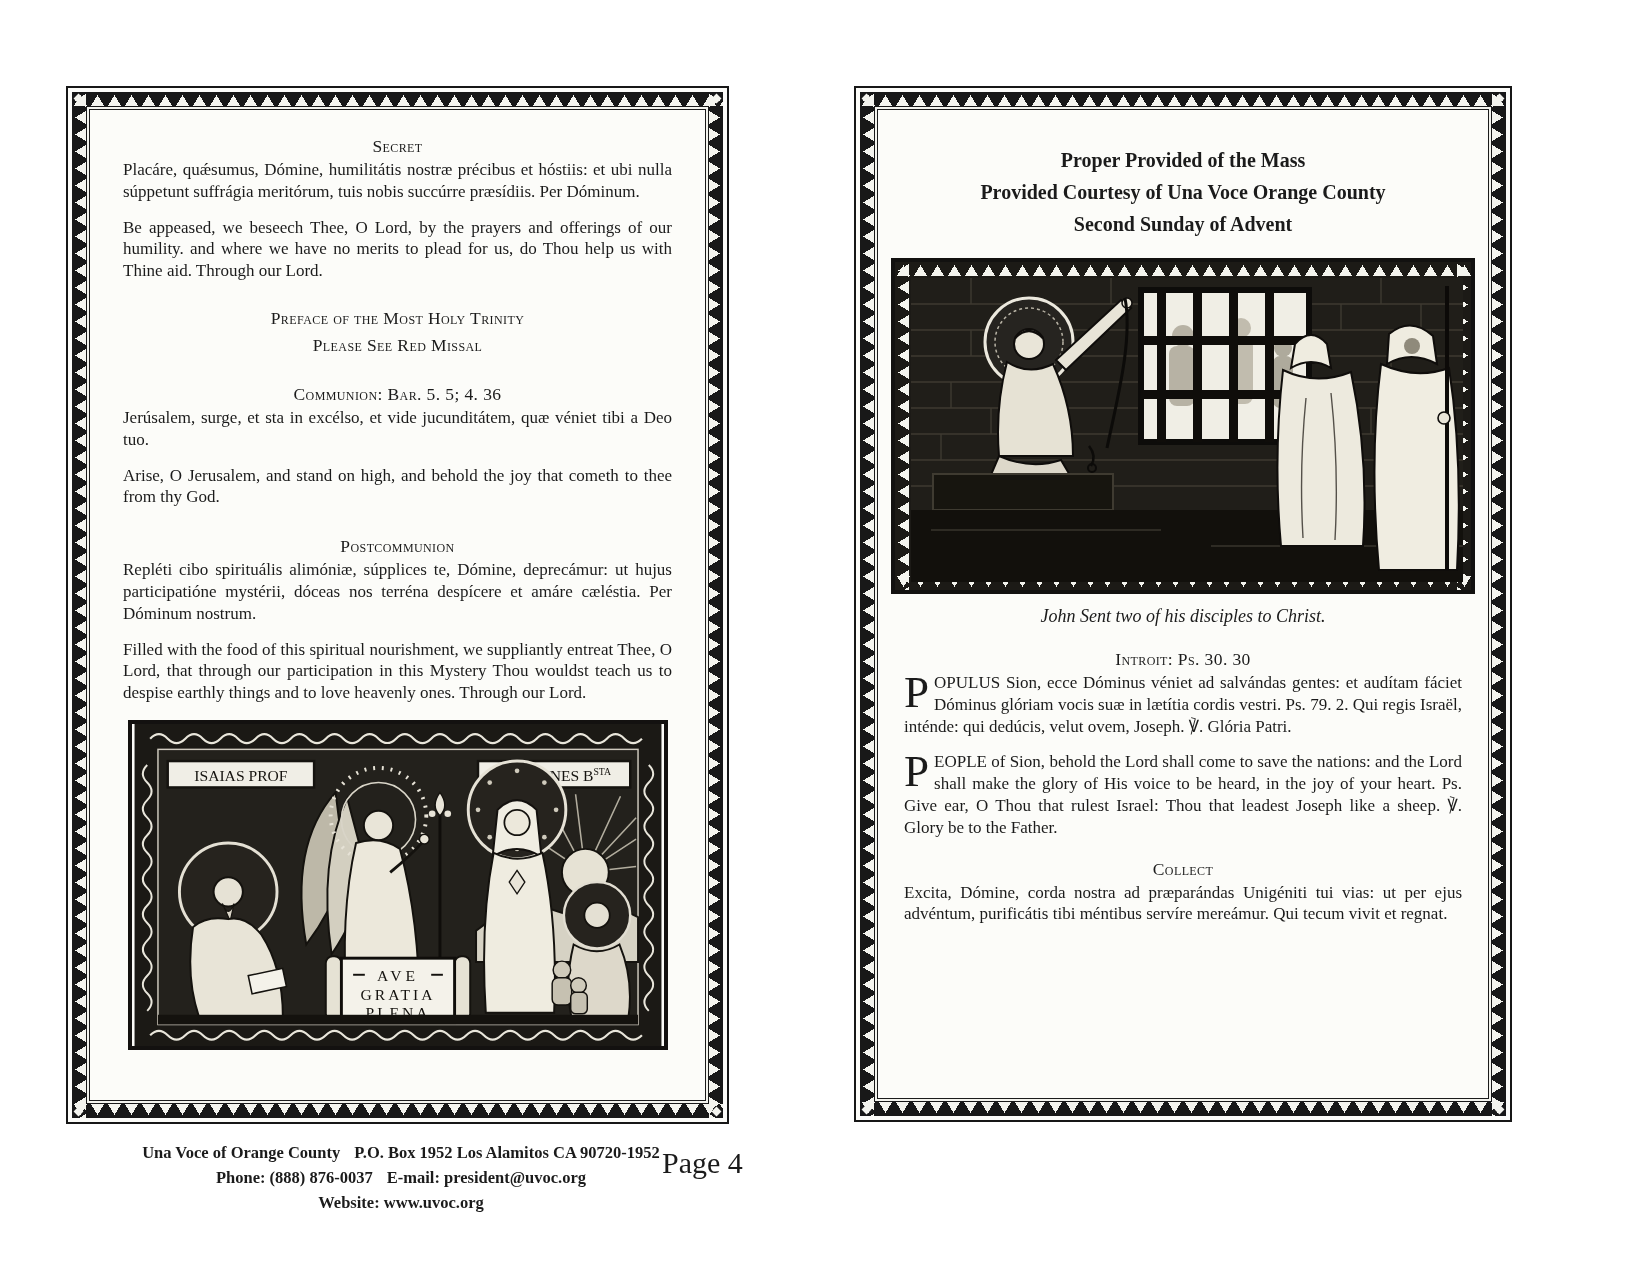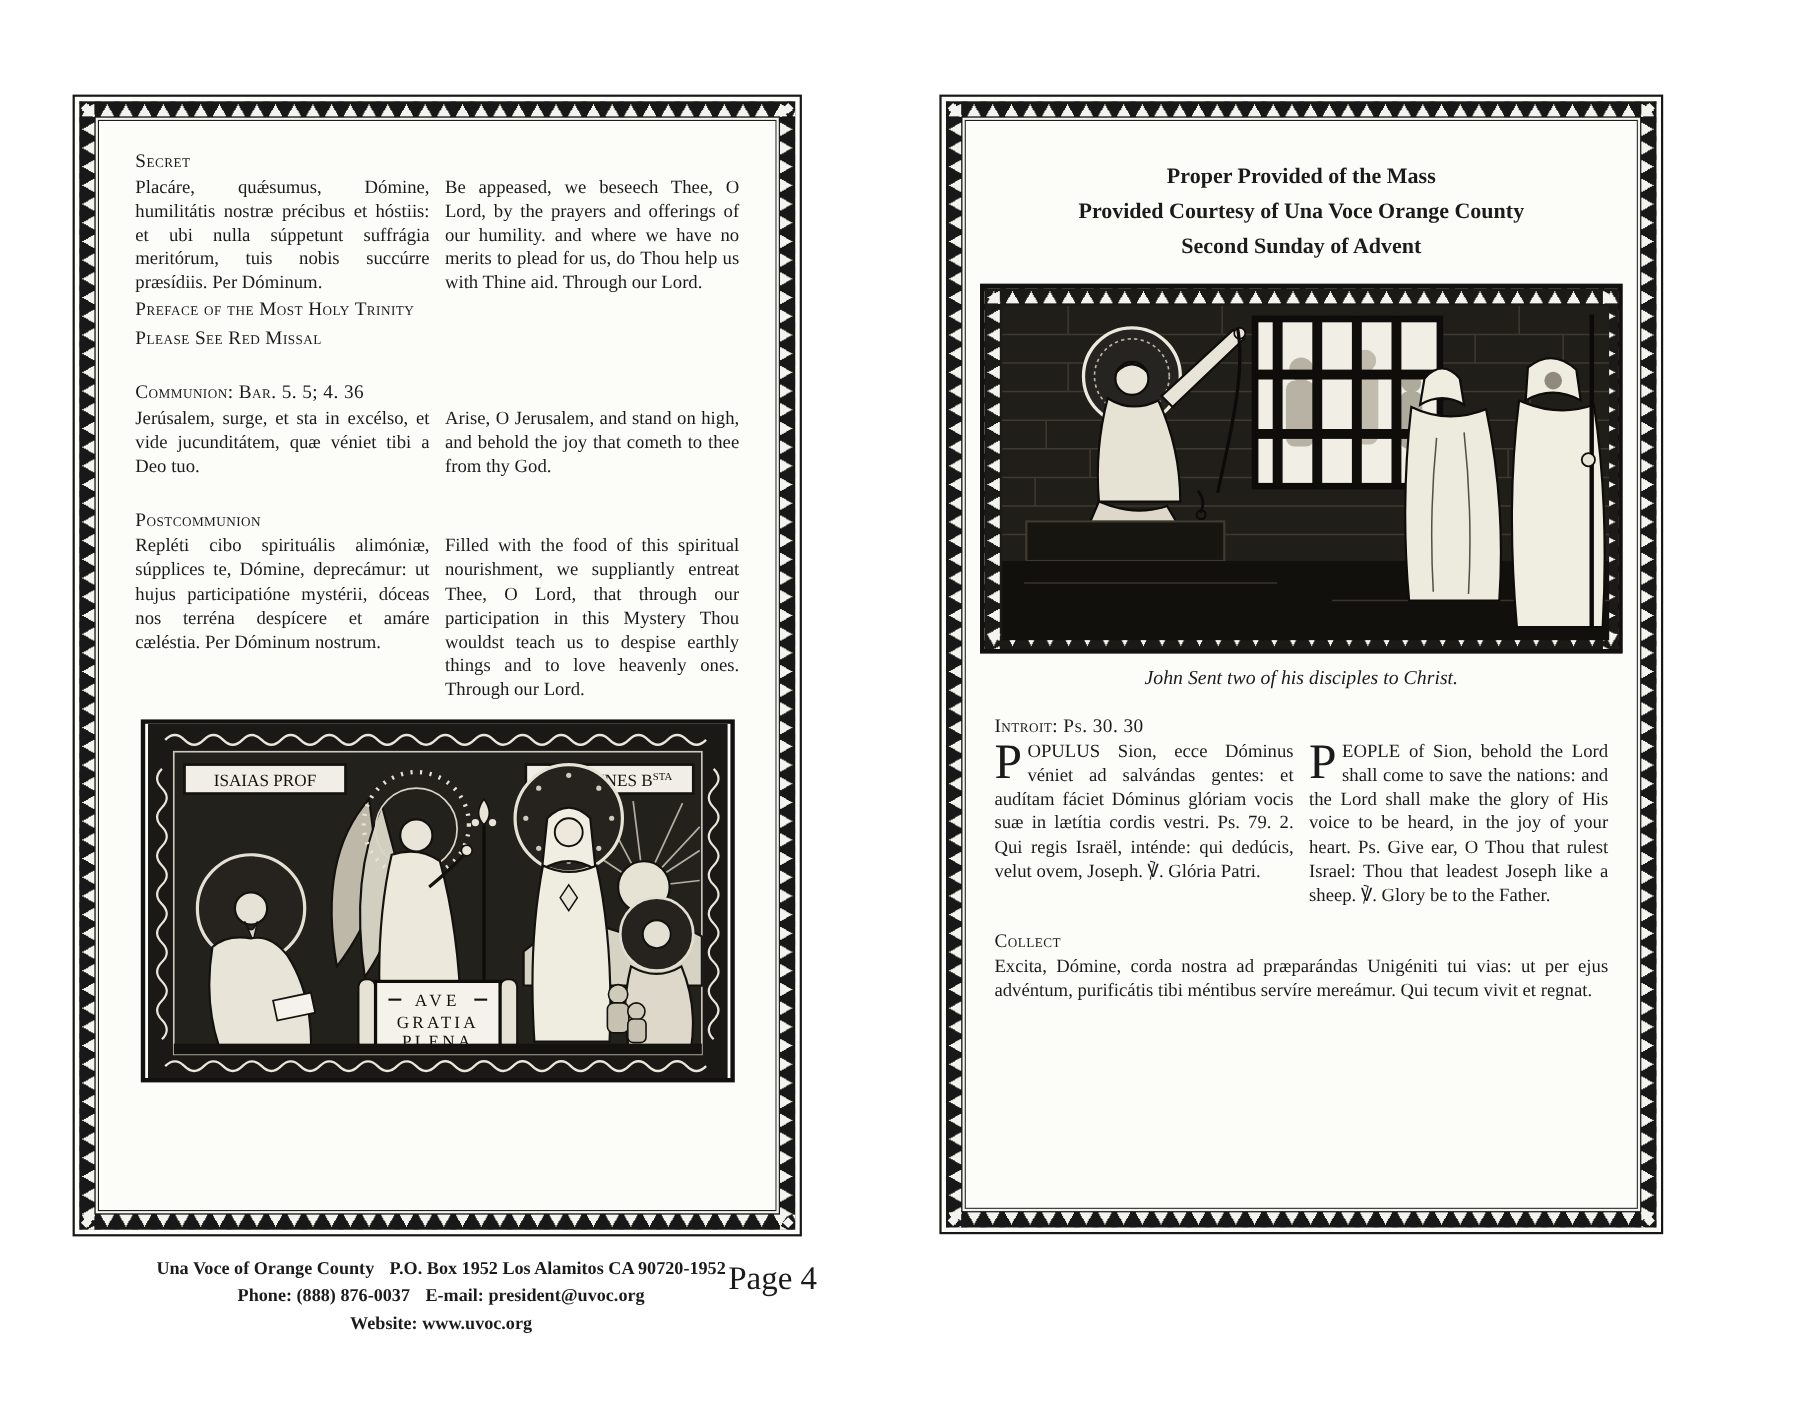--- a/index.html
+++ b/index.html
@@ -27,25 +27,25 @@
     background-size:100% 17px; background-repeat:repeat-y; }
   .cnr { position:absolute; width:7px; height:7px; background:#f4f4ee; transform:rotate(45deg); }
   .cnr.tl{top:3px;left:3px} .cnr.tr{top:3px;right:3px} .cnr.bl{bottom:3px;left:3px} .cnr.br{bottom:3px;right:3px}
   .content { position:absolute; inset:21px; background:#fcfcf9; border:1px solid #1b1b1b;
              outline:2px solid #f4f4ee; overflow:hidden; }
   .pad  { padding:26px 33px 0; }
   .padR { padding:34px 9px 0; }
   .txt  { padding:0 17px; }
 
   
-  .schead { font-variant:small-caps; font-size:17.5px; letter-spacing:.4px;
+  .schead { font-variant:small-caps; text-align:center; font-size:17.5px; letter-spacing:.4px;
             margin-bottom:2px; }
-  .cols { display:flex; gap:14px; }
+  .cols { display:flex; gap:14px;flex-direction:column; }
   .col  { flex:1; font-size:17px; line-height:21.8px; text-align:justify; }
-  .sec-preface { line-height:25px; }
+  .sec-preface { margin-top:24px; line-height:25px; }
   .sec-comm { margin-top:26px; }
   .sec-post { margin-top:28px; }
   .sec-intr { margin-top:22px; }
   .sec-coll { margin-top:20px; }
   .dropcap { float:left; font-size:45px; line-height:37px; padding:2px 5px 0 0; }
 
   .rp-title { text-align:center; font-weight:bold; font-size:20px; line-height:32px; }
   .caption { text-align:center; font-style:italic; font-size:18px; margin-top:12px; }
 
   

